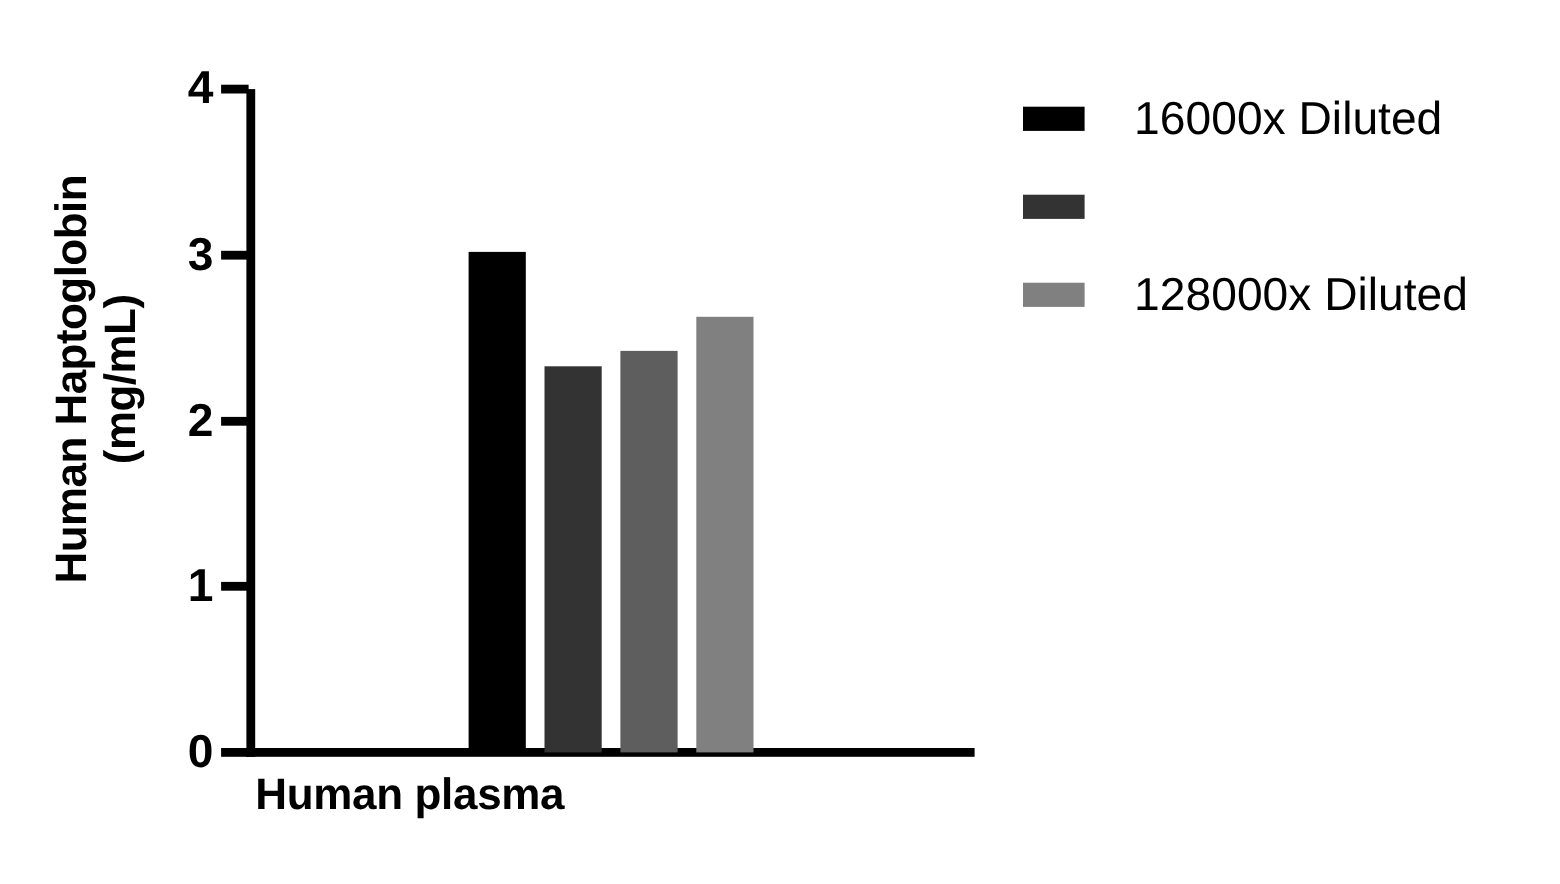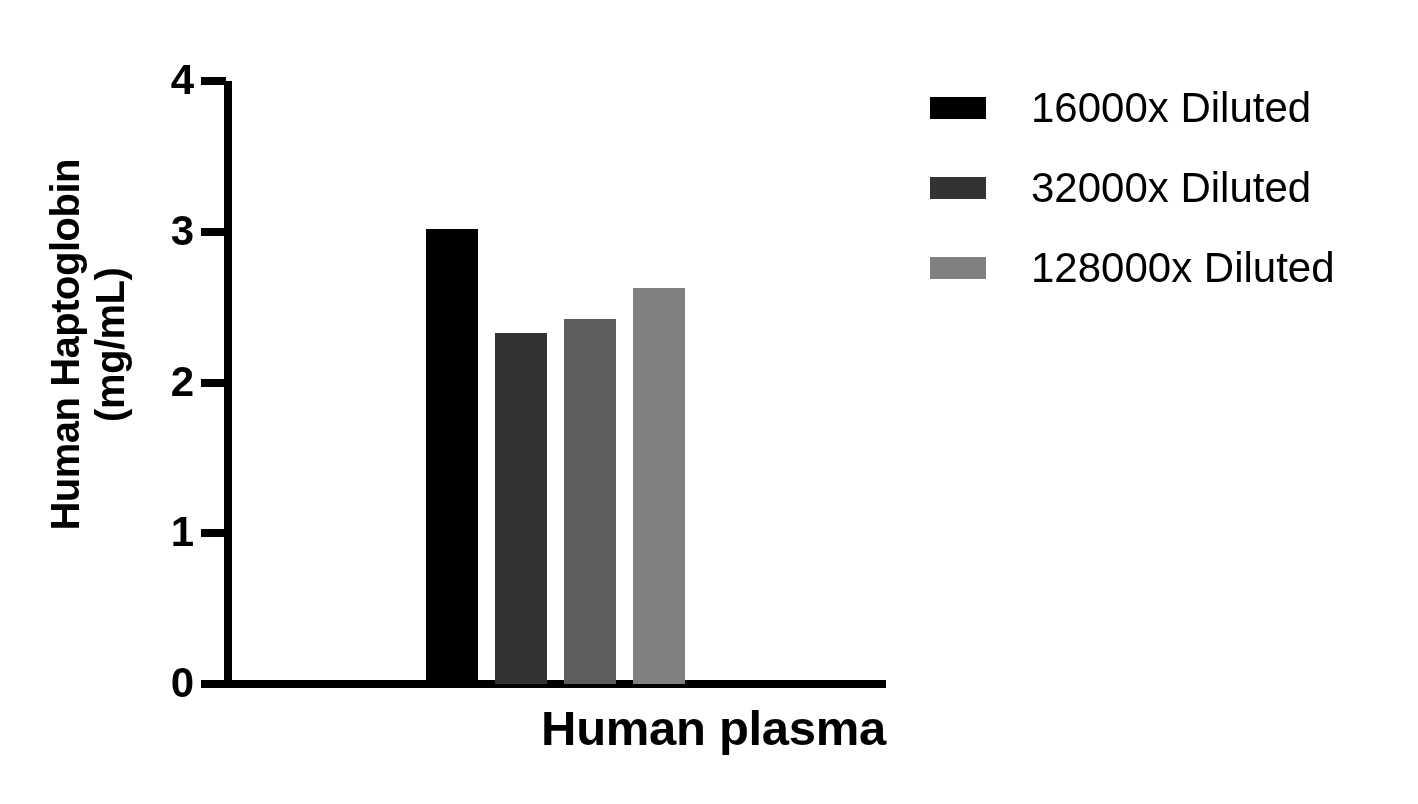--- a/index.html
+++ b/index.html
@@ -92,23 +92,23 @@
     position: absolute;
     bottom: 0;
   }
 
   
   .xlabel {
     position: absolute;
     left: 232px;
     top: 700px;
     width: 654px;
-    text-align: right;
+    text-align: left;
     font-weight: bold;
-    font-size: 49px;
+    font-size: 40px;
     letter-spacing: -0.3px;
   }
 
   
   .legend {
     position: absolute;
     left: 930px;
     top: 68px;
     width: 470px;
   }
@@ -167,21 +167,20 @@
 
   <div class="xlabel">Human plasma</div>
 
   <div class="legend" id="legend">
       <div class="legend-row">
         <div class="legend-swatch" style="background: rgb(0, 0, 0);"></div>
         <div class="legend-text">16000x Diluted</div>
       </div>
       <div class="legend-row">
         <div class="legend-swatch" style="background: rgb(51, 51, 51);"></div>
-        <div class="legend-text">32000x Diluted</div>
       </div>
       <div class="legend-row">
         <div class="legend-swatch" style="background: rgb(128, 128, 128);"></div>
         <div class="legend-text">128000x Diluted</div>
       </div>
     </div>
 
 </div>
 
 </body></html>

